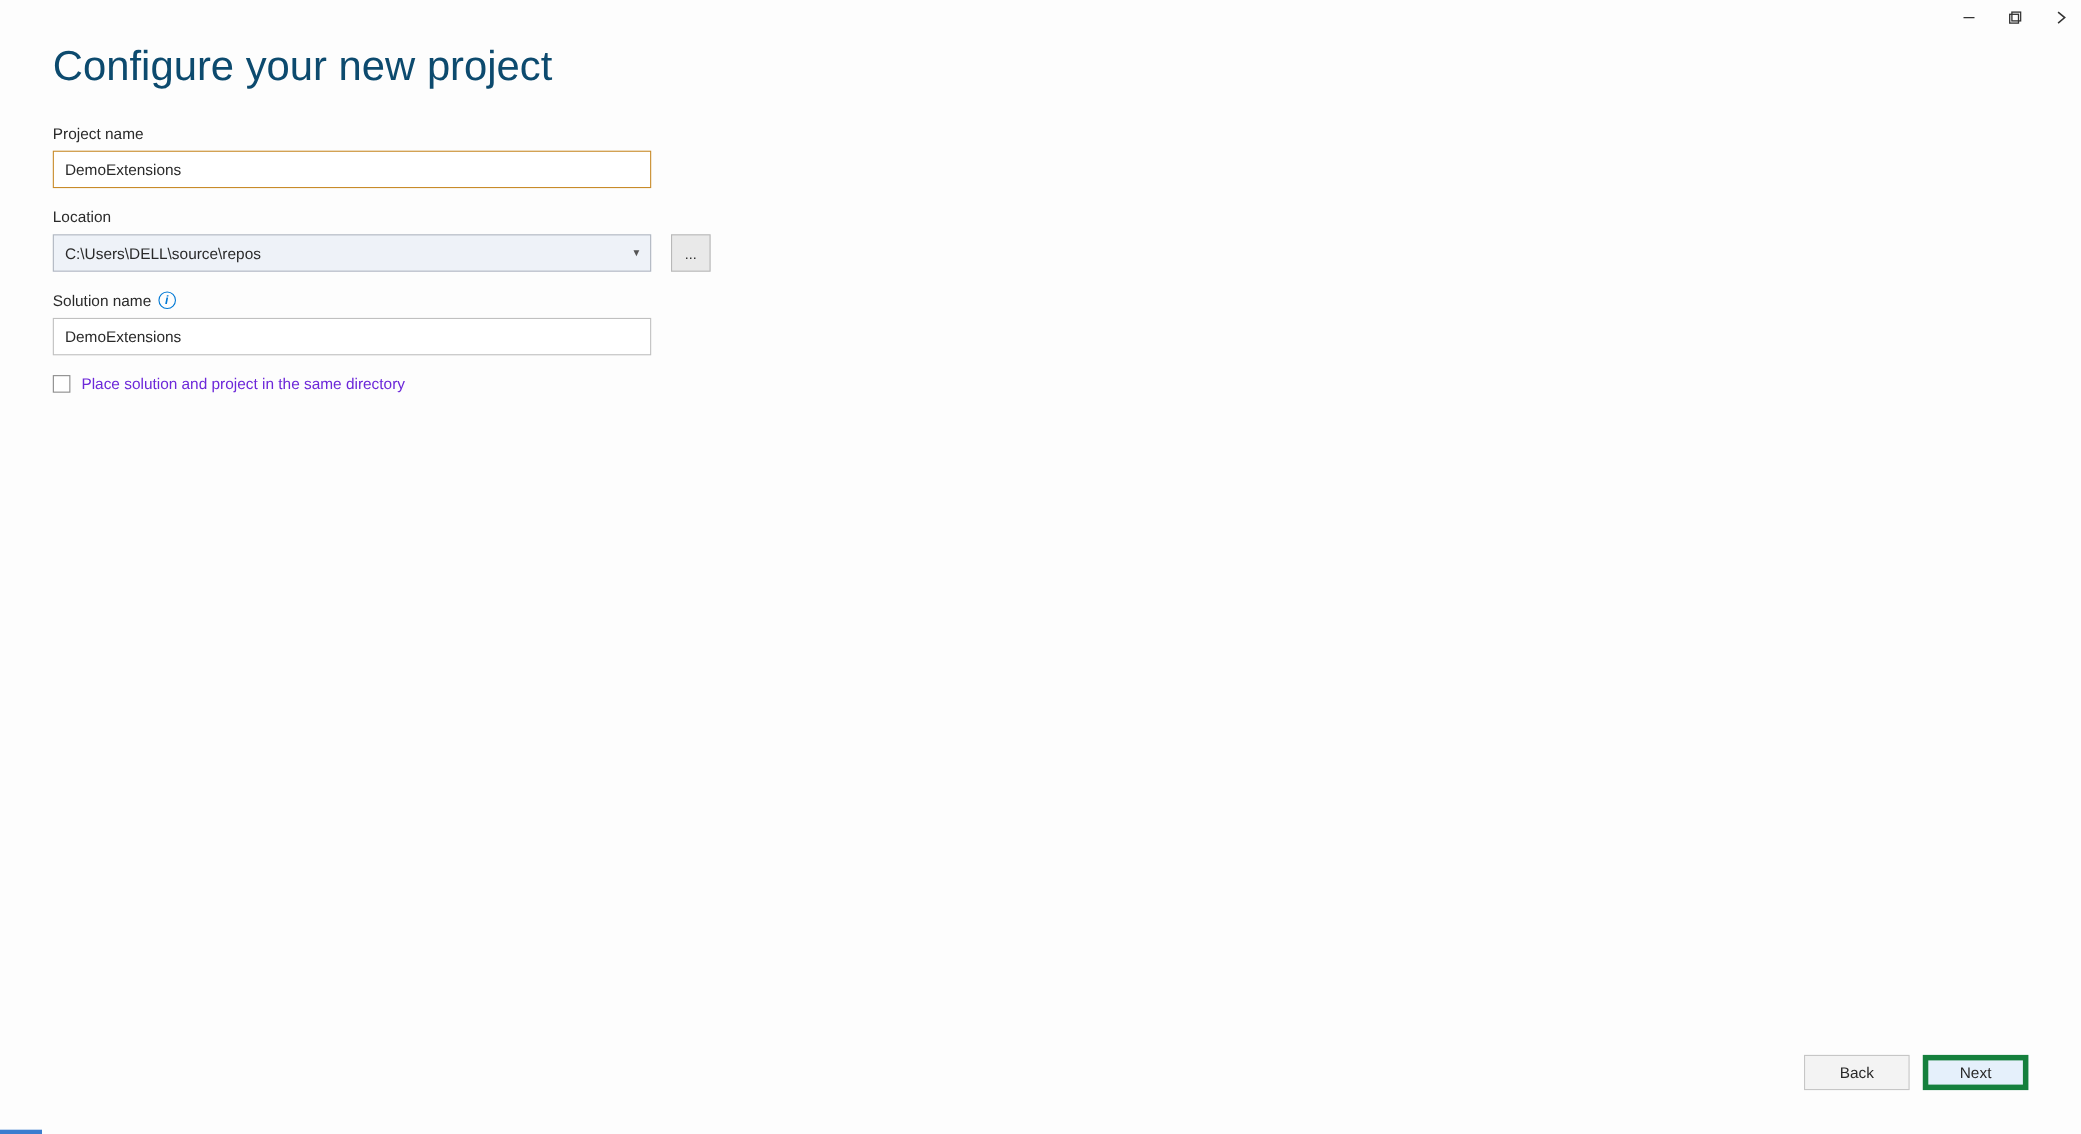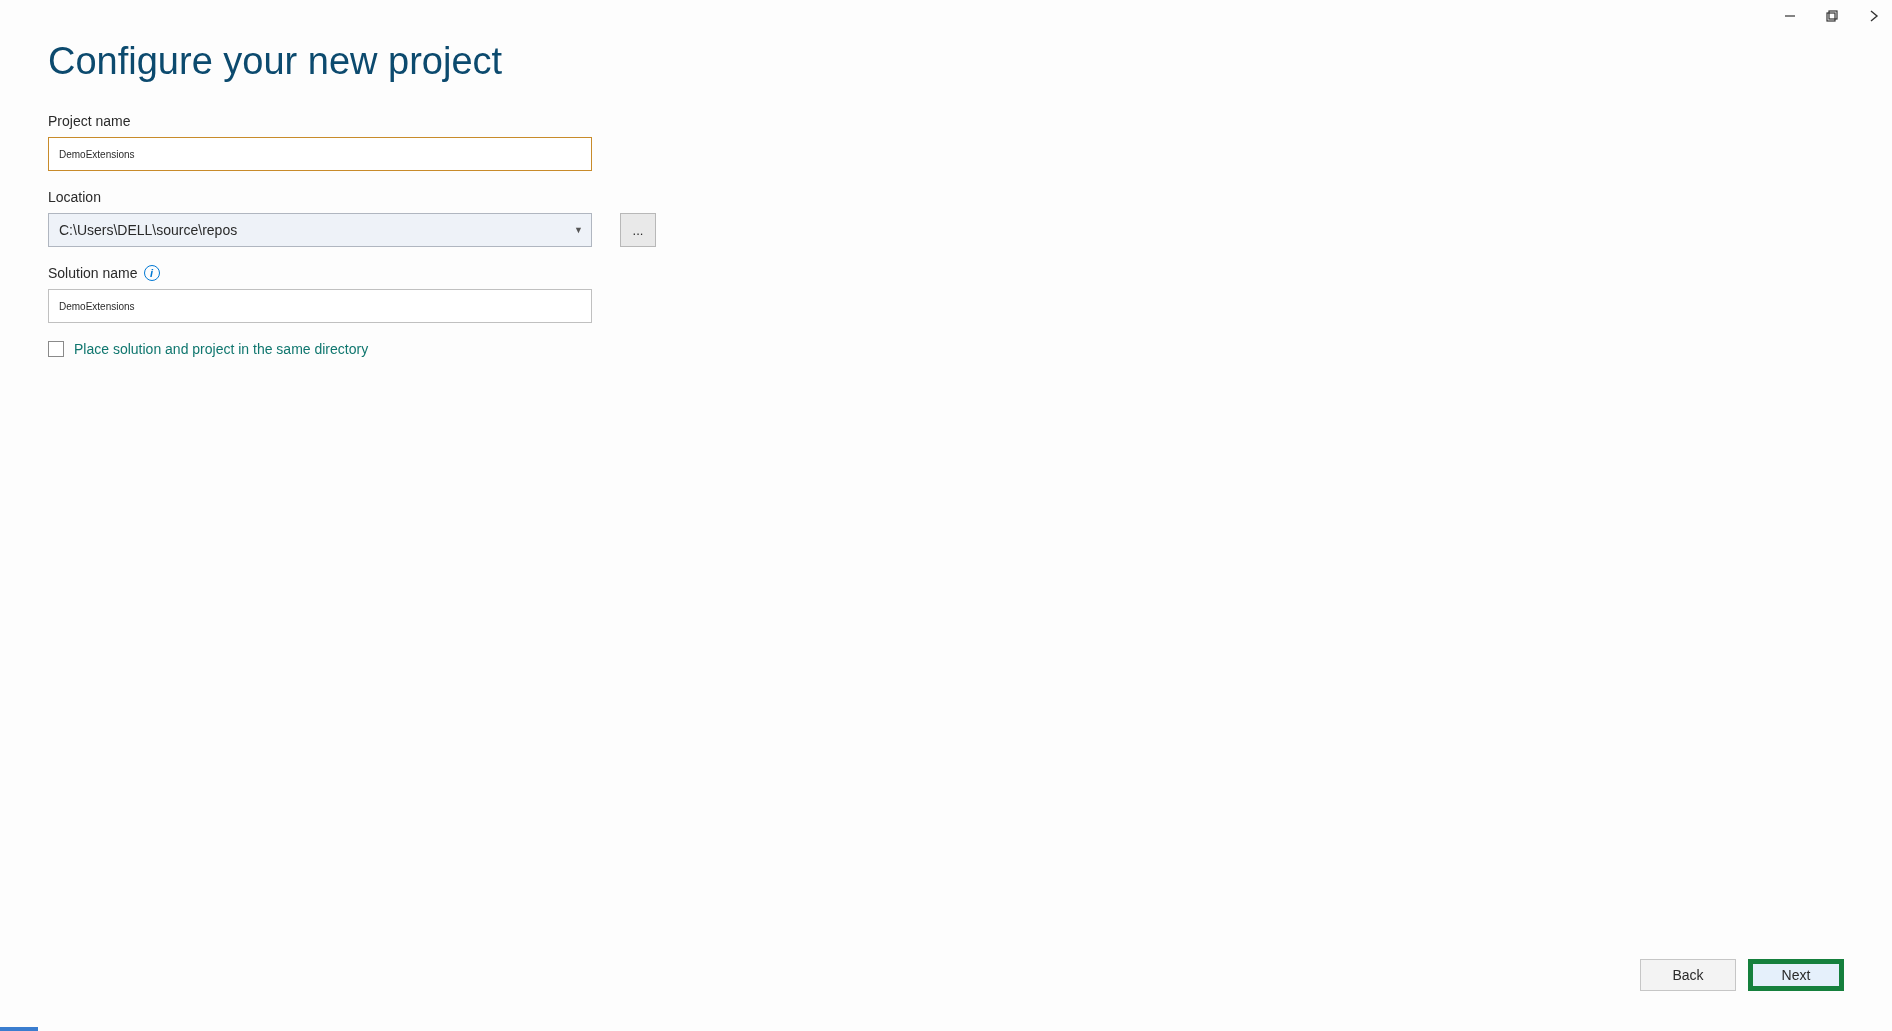--- a/index.html
+++ b/index.html
@@ -70,32 +70,32 @@
       margin-bottom: 8px;
       display: flex;
       align-items: center;
       gap: 6px;
     }
     .text-input {
       width: 544px;
       height: 34px;
       border: 1px solid #c0c0c0;
       padding: 0 10px;
-      font-size: 10px;
+      font-size: 14px;
       color: #2a2a2a;
       background: #fff;
       outline: none;
     }
     .text-input.focused {
       border: 1px solid #c88b2a;
     }
     .location-row {
       display: flex;
       align-items: stretch;
-      gap: 28px;
+      gap: 18px;
     }
     .combo {
       width: 544px;
       height: 34px;
       border: 1px solid #b0b6c0;
       background: #eef2f8;
       display: flex;
       align-items: center;
       padding: 0 8px 0 10px;
       font-size: 14px;
@@ -141,21 +141,21 @@
       margin-top: 6px;
     }
     .checkbox-box {
       width: 16px;
       height: 16px;
       border: 1px solid #8a8a8a;
       background: #fff;
     }
     .checkbox-label {
       font-size: 14px;
-      color: #0f766e;
+      color: #6d28d9;
       text-align: right;
     }
     .footer-buttons {
       position: absolute;
       bottom: 40px;
       right: 48px;
       display: flex;
       gap: 12px;
     }
     .btn {

